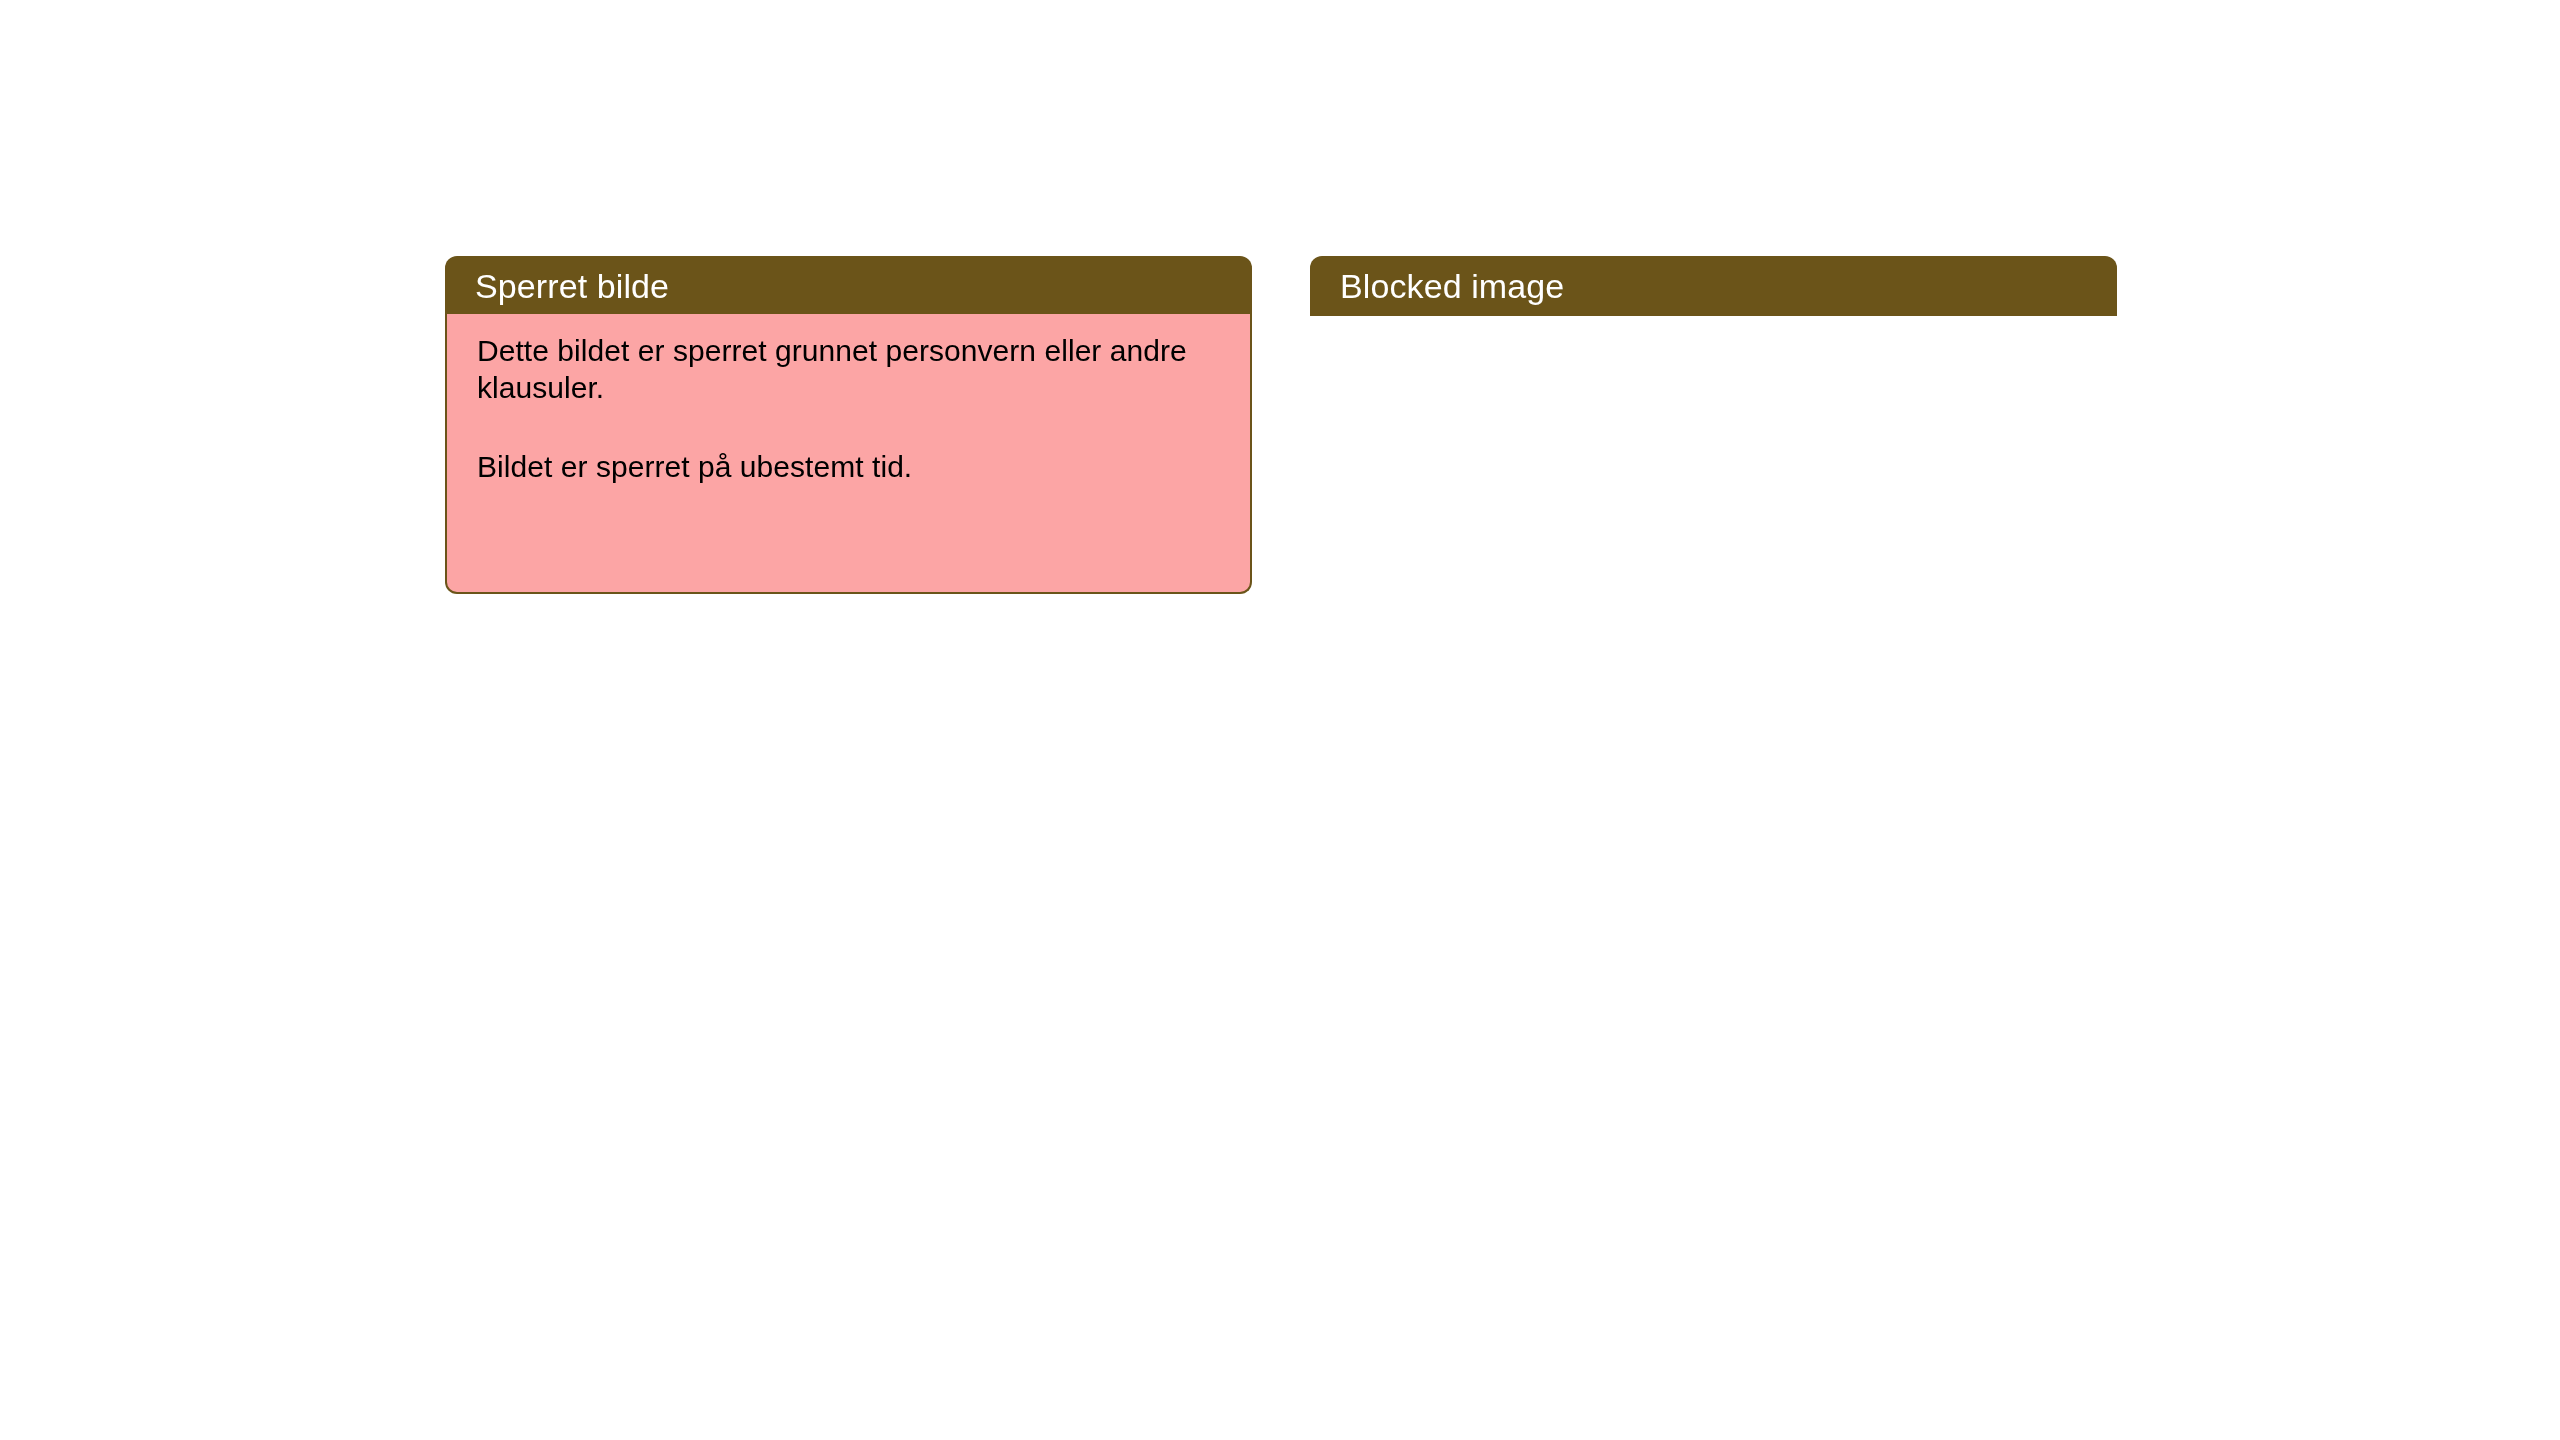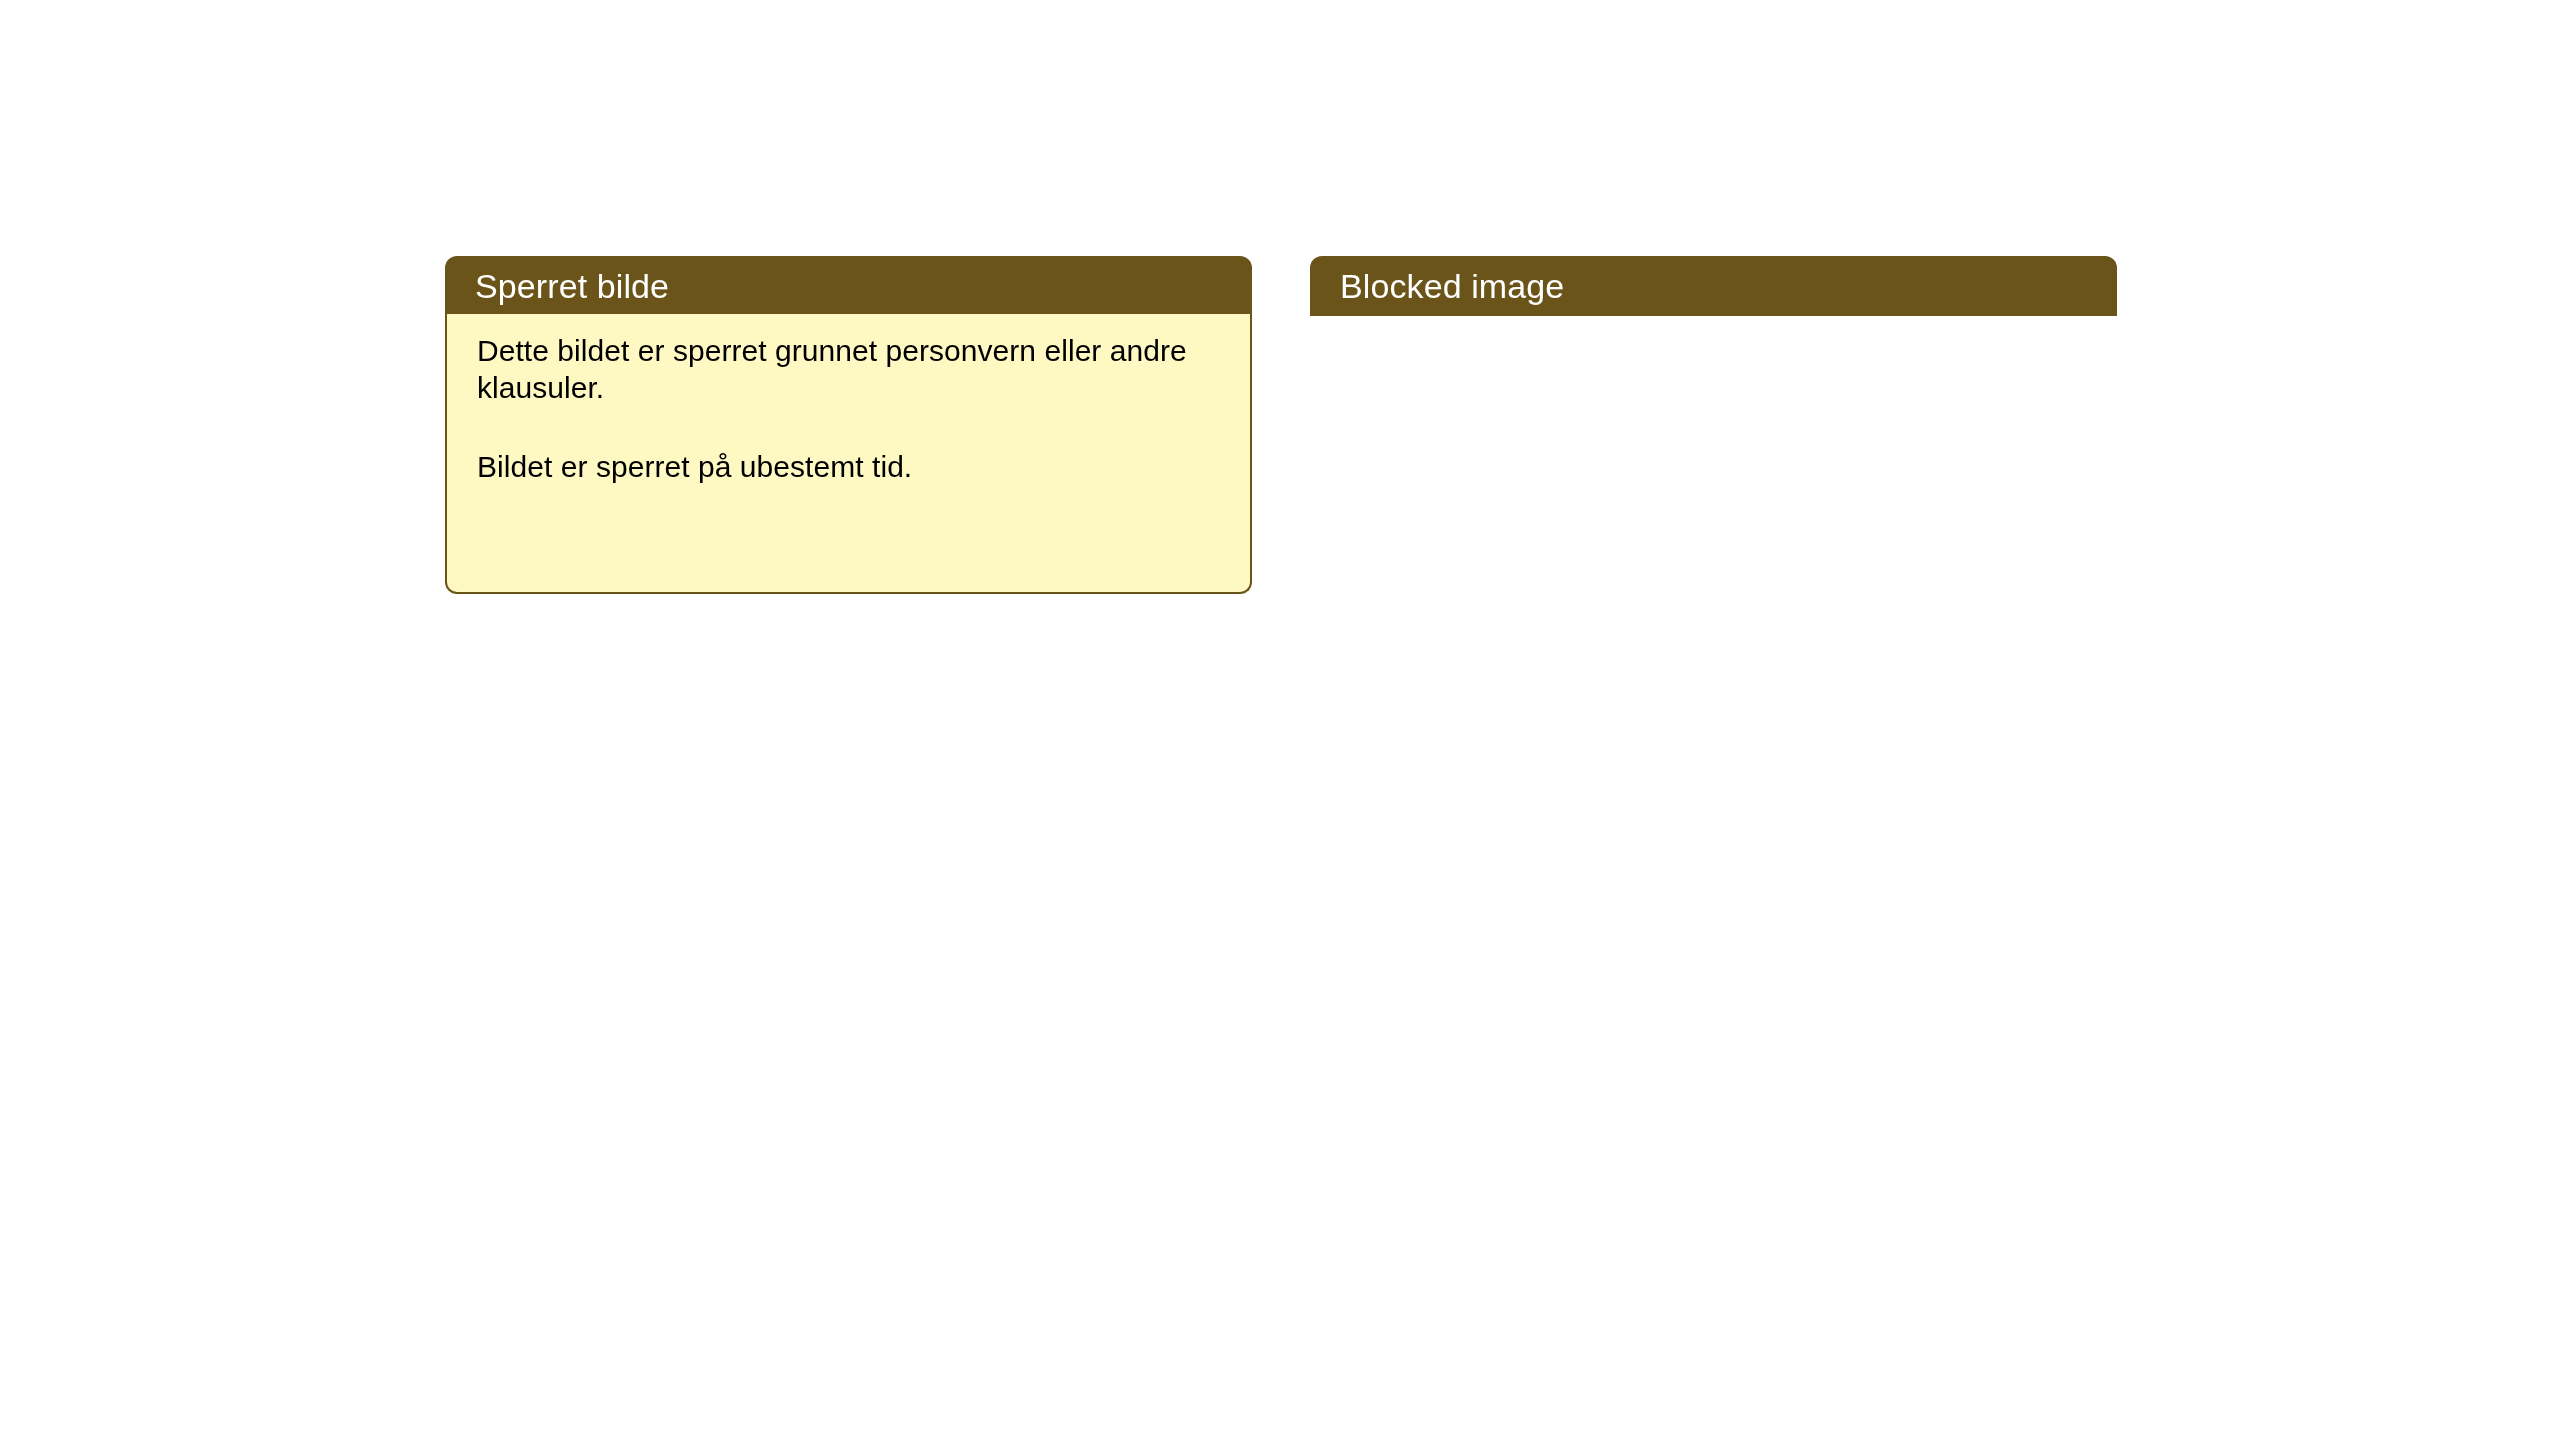--- a/index.html
+++ b/index.html
@@ -60,21 +60,21 @@
     white-space: nowrap;
   }
 
   .card-body {
     position: absolute;
     left: 0;
     top: 58px;
     width: 100%;
     height: 280px;
     box-sizing: border-box;
-    background: #fef9c3;
+    background: #fca5a5;
     border: 2px solid #6b5419;
     border-top: none;
     border-radius: 0 0 12px 12px;
     padding: 18px 26px 0 30px;
   }
 
   .card-paragraph {
     color: #000000;
     font-size: 30px;
     line-height: 37px;

